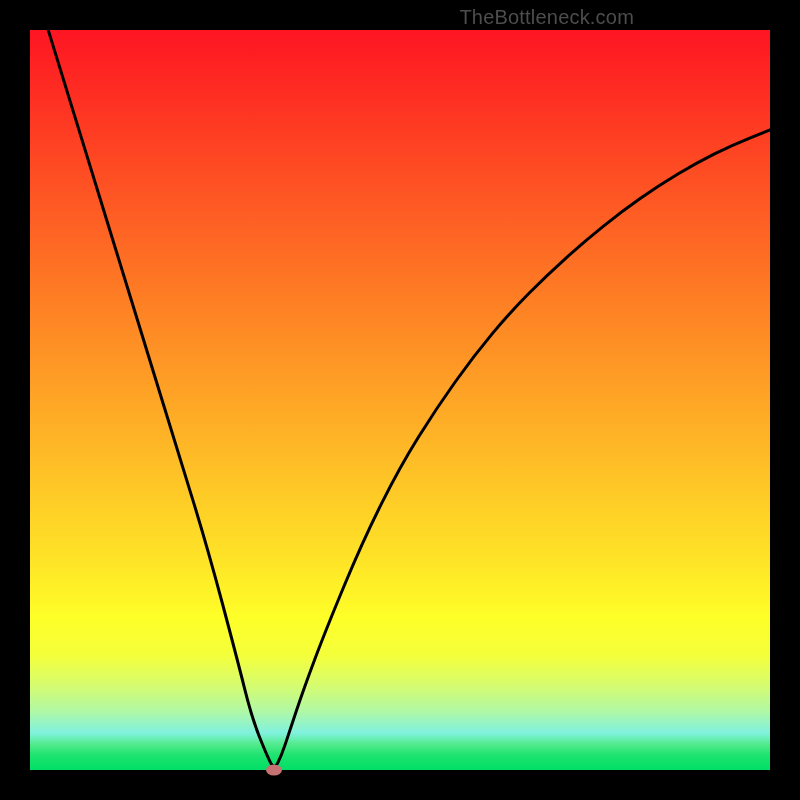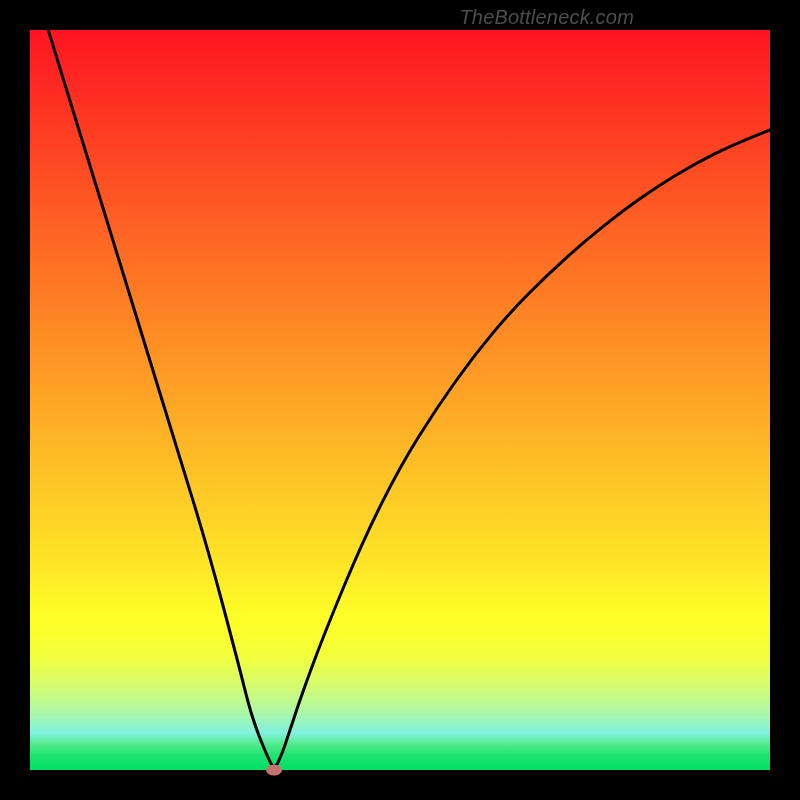--- a/index.html
+++ b/index.html
@@ -9,21 +9,20 @@
     height: 800px;
     background: #000;
     overflow: hidden;
     font-family: Arial, Helvetica, sans-serif;
   }
   .frame {
     position: relative;
     width: 644px;
     height: 800px;
     background: #000;
-    font-style: italic;
   }
   .plot-area {
     position: absolute;
     left: 30px;
     top: 30px;
     width: 740px;
     height: 740px;
     
   }
   .watermark {

